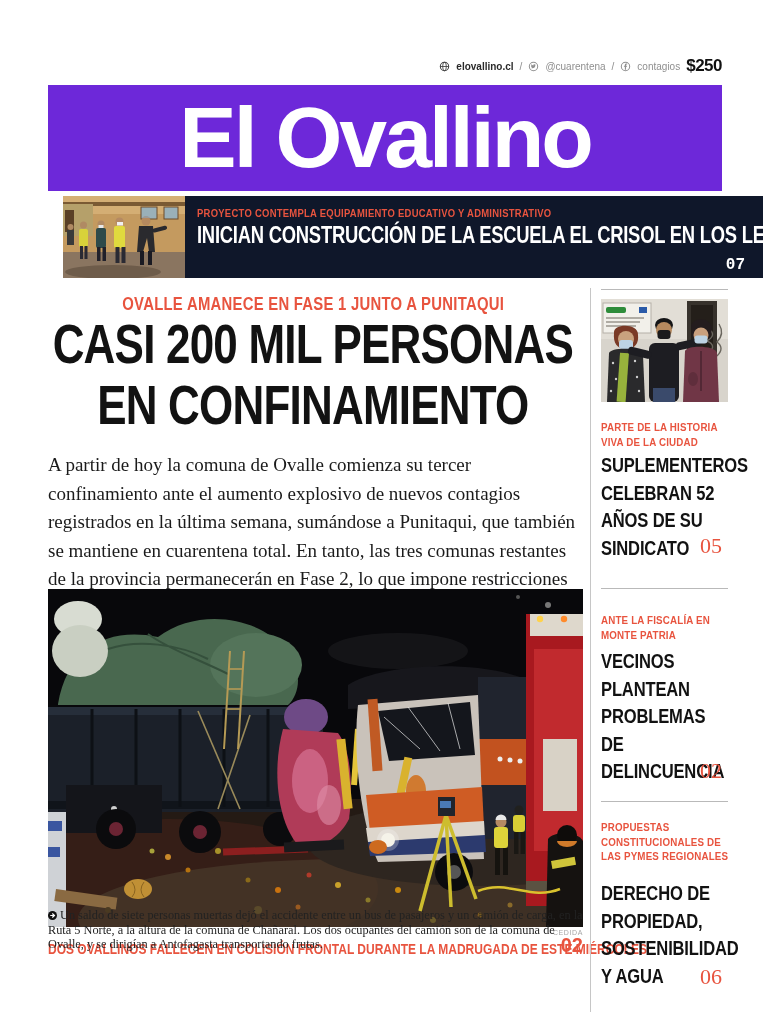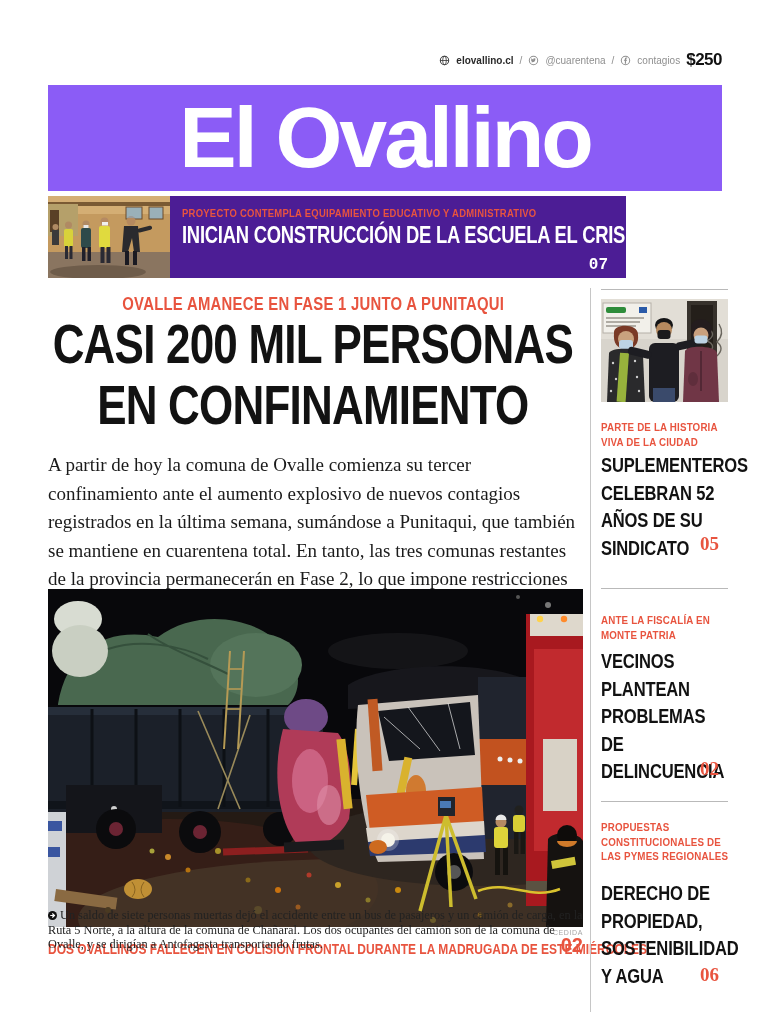--- a/index.html
+++ b/index.html
@@ -2,29 +2,29 @@
 <html><head>
 <meta charset="utf-8">
 <style>
   html,body{margin:0;padding:0;background:#ffffff;}
   #page{position:relative;width:768px;height:1033px;background:#fff;overflow:hidden;
         font-family:"Liberation Sans",sans-serif;color:#141414;}
   .abs{position:absolute;}
   
   .topbar-left{left:48px;top:52px;font-size:11.5px;font-weight:700;letter-spacing:.2px;white-space:nowrap;}
   .topbar-left .edition{font-weight:400;color:#9a9a9a;font-size:9.5px;margin-left:6px;letter-spacing:0;}
-  .topbar-right{right:46px;top:50px;display:flex;align-items:center;gap:6px;font-size:10px;color:#8f8f8f;white-space:nowrap;text-align:center;}
+  .topbar-right{right:46px;top:56px;display:flex;align-items:center;gap:6px;font-size:10px;color:#8f8f8f;white-space:nowrap;text-align:center;}
   .topbar-right .site{color:#2a2a2a;font-weight:700;}
   .topbar-right .price{color:#111;font-weight:700;font-size:17px;letter-spacing:-.5px;}
   .mini-ico{width:11px;height:11px;display:inline-block;vertical-align:-1px;}
   
-  .masthead{left:48px;top:85px;width:674px;height:106px;background:#8b5cf6;
+  .masthead{left:48px;top:85px;width:674px;height:106px;background:#6d28d9;
             color:#fff;text-align:center;line-height:104px;font-size:86px;font-weight:700;letter-spacing:-3px;}
   
-  .banner{left:48px;top:196px;width:578px;height:82px;background:#4c1d95;}
+  .banner{left:63px;top:196px;width:700px;height:82px;background:#0f172a;}
   .banner-photo{left:0;top:0;width:122px;height:82px;}
   .banner-kicker{left:134px;top:11px;width:700px;font-size:10.5px;font-weight:700;color:#e8543f;
                  letter-spacing:.3px;transform:scaleX(.9);transform-origin:0 0;white-space:nowrap;}
   .banner-headline{left:134px;top:26px;width:676px;font-size:23px;font-weight:700;color:#fff;
                    letter-spacing:-.3px;transform:scaleX(.8);transform-origin:0 0;white-space:nowrap;}
   .banner-page{right:18px;bottom:4px;color:#fff;font-size:16px;font-weight:700;font-family:Liberation Mono, monospace;}
   
   .lead-kicker{left:48px;top:294px;width:624px;text-align:center;font-size:17.5px;font-weight:700;color:#e8543f;
                letter-spacing:.3px;transform:scaleX(.85);transform-origin:0 0;white-space:nowrap;}
   .lead-headline{left:48px;top:314px;width:662px;text-align:center;font-size:55px;line-height:61px;font-weight:700;
@@ -40,21 +40,21 @@
   .crash-page{position:absolute;right:0;bottom:-1px;color:#e8543f;font-weight:700;font-size:20px;font-family:Liberation Sans, sans-serif;}
   .bullet{display:inline-block;width:9px;height:9px;vertical-align:-1px;margin-right:3px;}
   
   .vdiv{left:590px;top:288px;width:1px;height:724px;background:#c6c6c6;}
   .hr{height:1px;background:#b9b9b9;left:601px;width:127px;}
   .sb-photo{left:601px;top:299px;width:127px;height:103px;}
   .sb-kicker{left:601px;width:152px;font-size:11.5px;line-height:14.6px;font-weight:700;color:#e8543f;
              letter-spacing:.2px;transform:scaleX(.85);transform-origin:0 0;}
   .sb-headline{left:601px;width:152px;font-size:19.5px;line-height:27.5px;font-weight:700;color:#121212;
                letter-spacing:-.2px;transform:scaleX(.85);transform-origin:0 0;}
-  .sb-page{color:#e8543f;font-weight:700;font-size:19px;font-family:"Liberation Serif",serif;}
+  .sb-page{color:#e8543f;font-weight:400;font-size:22px;font-family:"Liberation Serif",serif;}
 </style>
 </head>
 <body>
 
 <div id="page">
 
   <div class="abs topbar-right">
     <svg class="mini-ico" viewBox="0 0 12 12">
         <circle cx="6" cy="6" r="4.6" fill="none" stroke="#3a3a3a" stroke-width="1.1"></circle>
         <ellipse cx="6" cy="6" rx="2" ry="4.6" fill="none" stroke="#3a3a3a" stroke-width="0.9"></ellipse>

